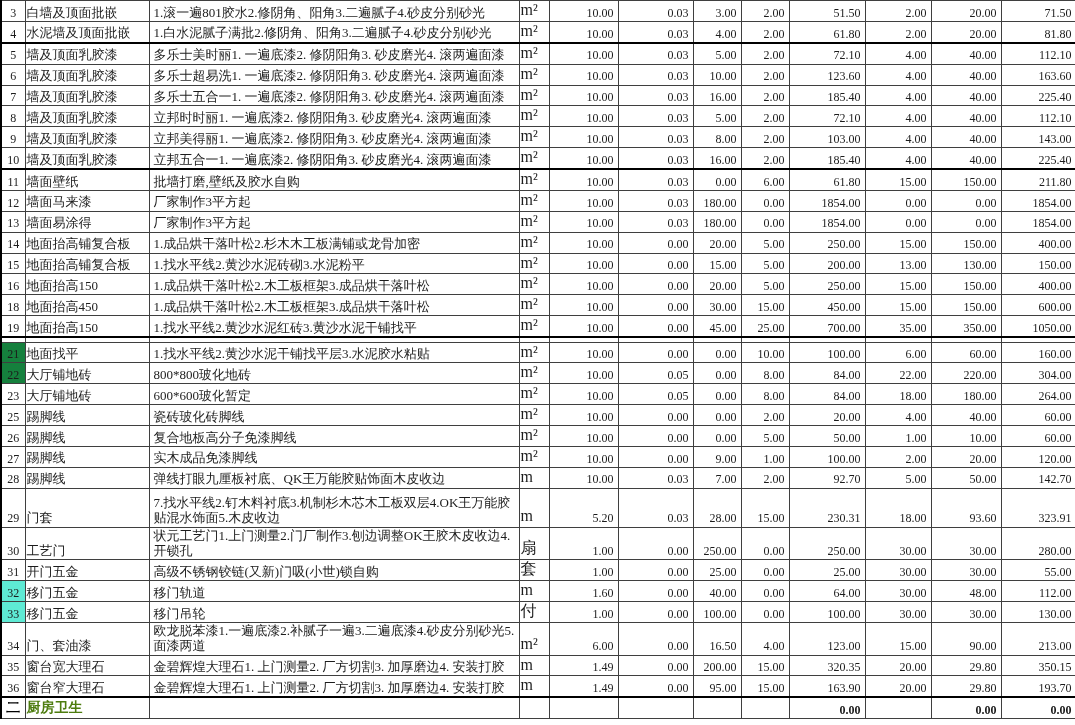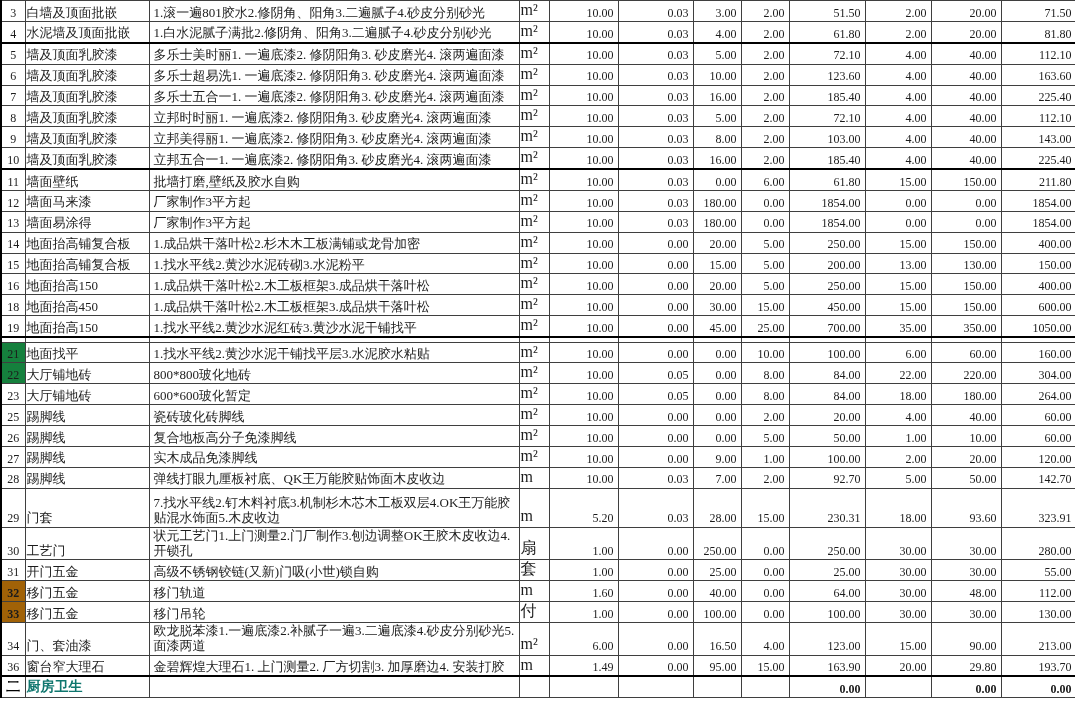--- a/index.html
+++ b/index.html
@@ -30,23 +30,23 @@
   tr.ha td { height:20px; }   
   tr.hb td { height:17px; }   
   tr.t40 td { height:39px; }  
   tr.t30 td { height:29px; }  
   tr.hsp td { height:5px; }   
   tr.hsec td { height:21px; } 
   tr.wrap td.c-desc { white-space:normal; }
   tr.thick td { border-bottom:2px solid #000; }
   tr.hsec td { border-top:2px solid #000; font-weight:bold; }
   tr.hsec td.c-num  { font-size:14px; color:#000; }
-  tr.hsec td.c-name { font-size:14px; color:#0f766e; }
+  tr.hsec td.c-name { font-size:14px; color:#4d7c0f; }
   td.hl-yellow { background:#15803d; }
-  td.hl-green  { background:#a16207;font-weight:bold; }
+  td.hl-green  { background:#5eead4; }
   table.sheet { border-left:2px solid #000; }
 </style>
 </head>
 <body>
 
 <table class="sheet">
   <colgroup>
     <col style="width:24px">
       <col style="width:124px">
       <col style="width:370px">
@@ -475,20 +475,34 @@
         <td class="c-val">6.00</td>
         <td class="c-val">0.00</td>
         <td class="c-val">16.50</td>
         <td class="c-val">4.00</td>
         <td class="c-val">123.00</td>
         <td class="c-val">15.00</td>
         <td class="c-val">90.00</td>
         <td class="c-val">213.00</td>
       </tr>
       <tr class="hb">
+        <td class="c-num">35</td>
+        <td class="c-name">窗台宽大理石</td>
+        <td class="c-desc">金碧辉煌大理石1. 上门测量2. 厂方切割3. 加厚磨边4. 安装打胶</td>
+        <td class="c-unit">m</td>
+        <td class="c-val">1.49</td>
+        <td class="c-val">0.00</td>
+        <td class="c-val">200.00</td>
+        <td class="c-val">15.00</td>
+        <td class="c-val">320.35</td>
+        <td class="c-val">20.00</td>
+        <td class="c-val">29.80</td>
+        <td class="c-val">350.15</td>
+      </tr>
+      <tr class="hb">
         <td class="c-num">36</td>
         <td class="c-name">窗台窄大理石</td>
         <td class="c-desc">金碧辉煌大理石1. 上门测量2. 厂方切割3. 加厚磨边4. 安装打胶</td>
         <td class="c-unit">m</td>
         <td class="c-val">1.49</td>
         <td class="c-val">0.00</td>
         <td class="c-val">95.00</td>
         <td class="c-val">15.00</td>
         <td class="c-val">163.90</td>
         <td class="c-val">20.00</td>

